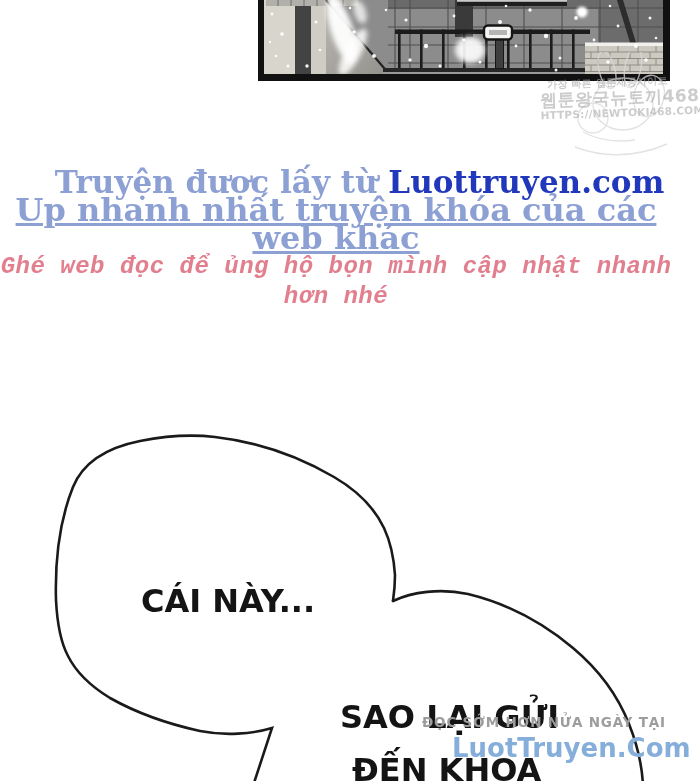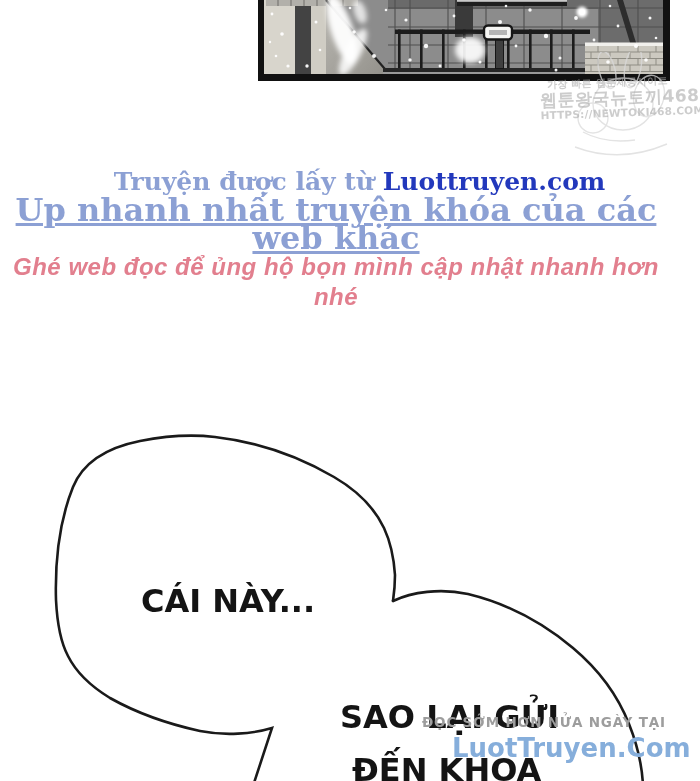--- a/index.html
+++ b/index.html
@@ -13,26 +13,26 @@
   .stamp{position:absolute;left:540px;top:78px;width:136px;transform:rotate(-2deg);
          text-align:center;color:rgba(172,172,172,0.62);font-weight:bold;line-height:1.05;
          font-family:"DejaVu Sans",sans-serif;white-space:nowrap;}
   .stamp .s1{font-size:10px;letter-spacing:0.3px;}
   .stamp .s2{font-size:17px;letter-spacing:0.5px;margin-top:1px;}
   .stamp .s3{font-size:10.5px;letter-spacing:0.2px;margin-top:1px;}
   .stamp-sketch{position:absolute;left:545px;top:52px;width:150px;height:118px;opacity:.75;}
 
   
   .credits{position:absolute;left:0;top:168px;width:672px;text-align:center;}
-  .credits .c1{font-family:"DejaVu Serif",serif;font-weight:bold;font-size:25px;line-height:28px;
+  .credits .c1{font-family:"DejaVu Serif",serif;font-weight:bold;font-size:31px;line-height:28px;
                color:#8ca0d4;margin:0;padding-left:47px;}
   .credits .c1 .site{color:#2238bc;}
   .credits .c2{font-family:"DejaVu Serif",serif;font-weight:bold;font-size:32px;line-height:28px;
                color:#8ca0d4;margin:0;text-decoration:underline;}
-  .credits .c3{font-family:Liberation Sans, sans-serif;font-style:italic;font-weight:bold;font-size:24px;
+  .credits .c3{font-family:Liberation Mono, monospace;font-style:italic;font-weight:bold;font-size:24px;
                line-height:30px;color:#e27f8e;margin:0;letter-spacing:0.5px;}
 
   
   .bubbles-svg{position:absolute;left:0;top:420px;width:700px;height:361px;display:block;}
   .bubble-text{position:absolute;font-family:"DejaVu Sans",sans-serif;font-weight:bold;
                color:#141414;white-space:nowrap;z-index:3;}
   .bt1{left:141px;top:582px;font-size:32px;}
   .bt2{left:340px;top:698px;font-size:32px;}
   .bt3{left:352px;top:751px;font-size:32px;}
 

